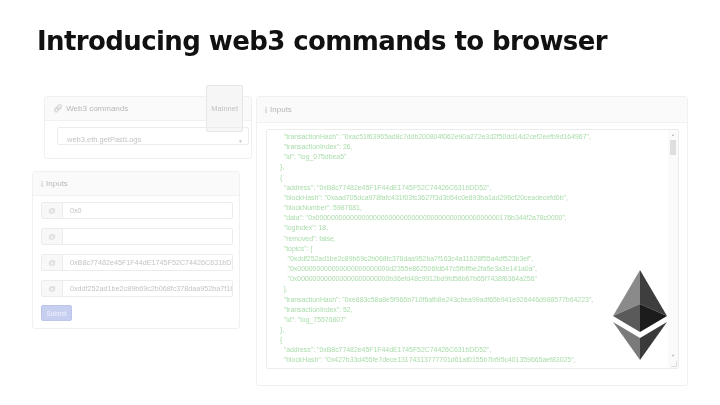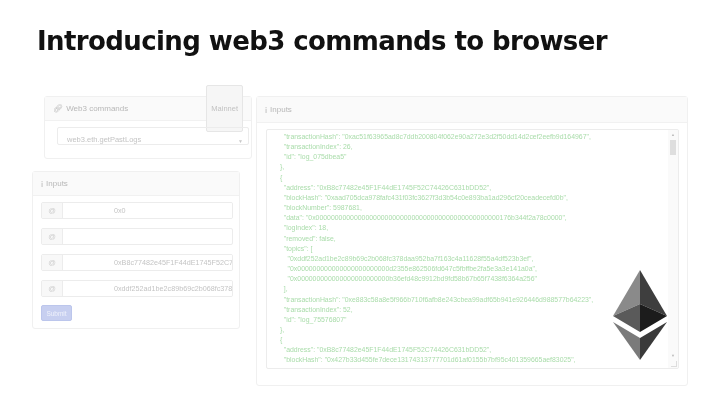--- a/index.html
+++ b/index.html
@@ -42,21 +42,21 @@
   .in-group {
     position: absolute; left: 8px; width: 192px; height: 17px;
     border: 1px solid #ececec; border-radius: 2px; display: flex; overflow: hidden;
   }
   .in-group .addon {
     width: 21px; background: #f8f8f8; border-right: 1px solid #ececec;
     font-size: 7.5px; color: #cdcdcd; display: flex; align-items: center; justify-content: center;
   }
   .in-group input {
     flex: 1; border: none; outline: none; background: #fff; font-family: "Liberation Sans", sans-serif;
-    font-size: 7.2px; color: #c4c4c4; padding-left: 7px; min-width: 0; margin-left: 44px;
+    font-size: 7.2px; color: #c4c4c4; padding-left: 7px; min-width: 0;
   }
   .submit-btn {
     position: absolute; left: 8px; top: 133px; width: 31px; height: 16px;
     background: #c7cff0; border: 1px solid #bcc6ec; border-radius: 2px;
     color: #eef1fb; font-size: 6.5px; display: flex; align-items: center; justify-content: center;
   }
 
   
   #outputs-panel { left: 256px; top: 96px; width: 432px; height: 290px; }
   .out-area {

